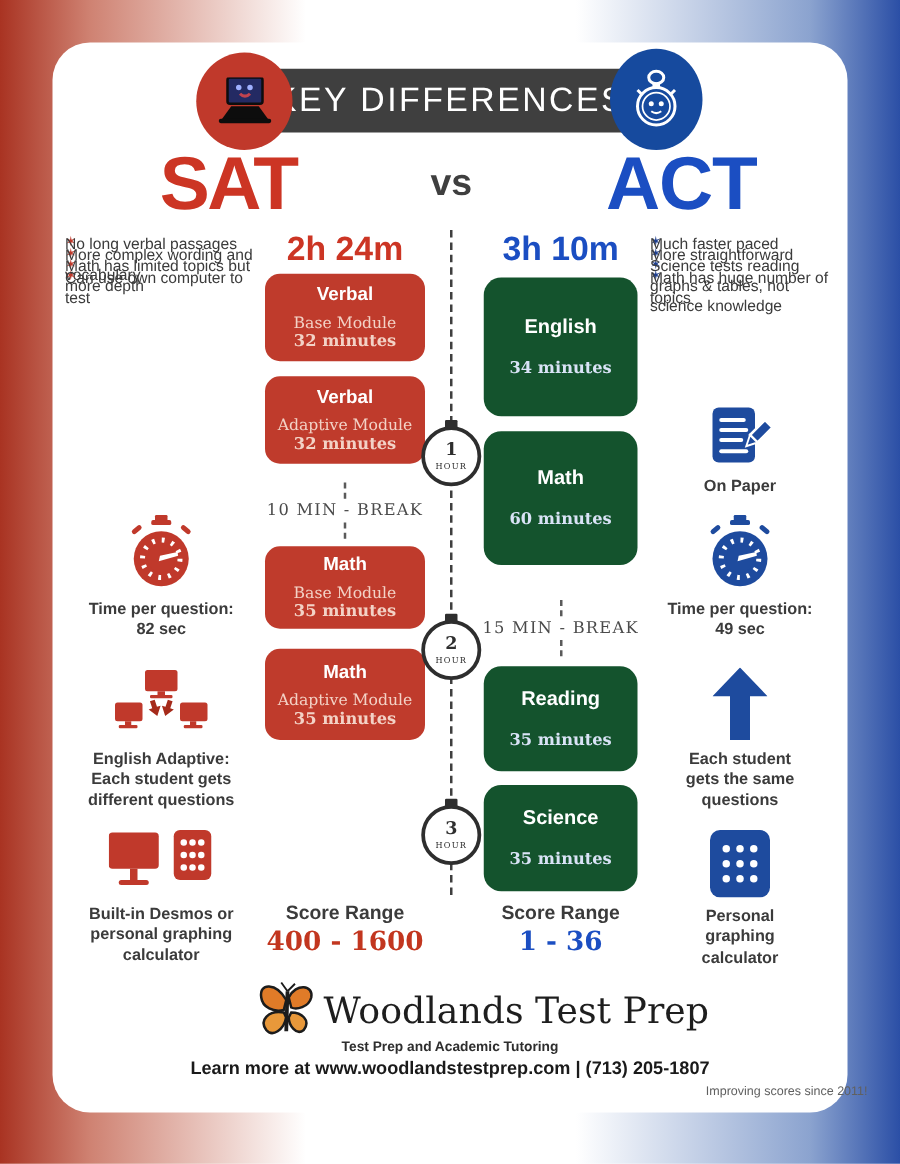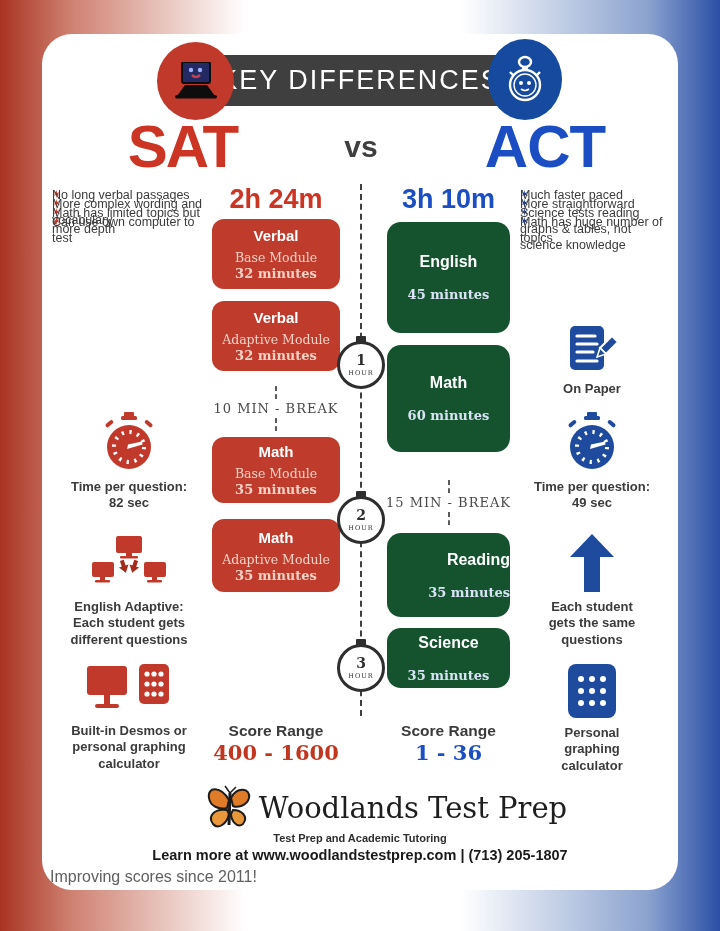--- a/index.html
+++ b/index.html
@@ -55,22 +55,22 @@
   .module.act .m-title { font-size:16px; margin-bottom:0; }
   .m-sub { font-family:"DejaVu Serif", serif; font-size:12.5px; color:#f3d2c6; }
   .m-min { font-family:"DejaVu Serif", serif; font-size:13px; font-weight:bold; color:#f3d2c6; }
   .module.act .m-min { color:#d9e3f6; }
   #sat-box-0 { top:185px; height:70px; }
   #sat-box-1 { top:267px; height:70px; }
   #sat-box-2 { top:403px; height:66px; }
   #sat-box-3 { top:485px; height:73px; }
   #act-box-0 { top:188px; height:111px; }
   #act-box-1 { top:311px; height:107px; }
-  #act-box-2 { top:499px; height:84px;align-items:flex-end; }
-  #act-box-3 { top:594px; height:60px; }
+  #act-box-2 { top:499px; height:84px; }
+  #act-box-3 { top:594px; height:85px; }
 
   
   .break { text-align:center; }
   .break.sat { left:155px; width:158px; top:350px; }
   .break.act { left:341px; width:131px; top:444px; }
   .break .dashv { position:static; display:block; width:0; height:13px; border-left:2px dashed #5a5a5a; margin:2px auto; }
   .break .blabel { position:static; display:block; font-family:"DejaVu Serif", serif; font-size:13px; letter-spacing:1px; color:#4a4a4a; }
 
   
   .tl-line { left:318px; top:150px; height:532px; width:0; border-left:2px dashed #3f3f3f; z-index:1; }
@@ -102,21 +102,21 @@
   .score-value { font-family:"DejaVu Serif", serif; font-size:21px; font-weight:bold; }
   .score.sat .score-value { color:#c2361f; }
   .score.act .score-value { color:#1b4ec2; }
 
   
   .logo-row { top:750px; left:0; width:636px; display:flex; align-items:center; justify-content:center; gap:4px;margin-left:25px; }
   .logo-row svg { position:static; }
   .brand { position:static; font-family:"DejaVu Serif", serif; font-size:29px; color:#1e1e1e; }
   .tagline { top:798px; left:0; width:636px; text-align:center; font-size:11px; font-weight:bold; color:#2e2e2e; }
   .contact { top:813px; left:0; width:636px; text-align:center; font-size:14.5px; font-weight:bold; color:#1a1a1a; }
-  .since   { top:834px; left:8px; width:636px; text-align:left; font-size:16px; color:#606060; }
+  .since   { top:834px; left:16px; width:636px; text-align:right; font-size:10px; color:#606060; }
 </style>
 </head>
 <body>
 
 <div class="card">
 
   <div class="banner">
     <span>KEY DIFFERENCES</span>
   </div>
   <div class="badge red">
@@ -224,21 +224,21 @@
     <span class="tl-num">2</span>
     <span class="tl-unit">HOUR</span>
   </div>
   <div class="tl-marker" id="hour-3">
     <span class="tl-num">3</span>
     <span class="tl-unit">HOUR</span>
   </div>
 
   <div class="module act" id="act-box-0">
     <div class="m-title">English</div>
-    <div class="m-min">45 minutes</div>
+    <div class="m-min">34 minutes</div>
   </div>
   <div class="module act" id="act-box-1">
     <div class="m-title">Math</div>
     <div class="m-min">60 minutes</div>
   </div>
   <div class="break act">
     <span class="dashv"></span>
     <span class="blabel">15 MIN - BREAK</span>
     <span class="dashv"></span>
   </div>

